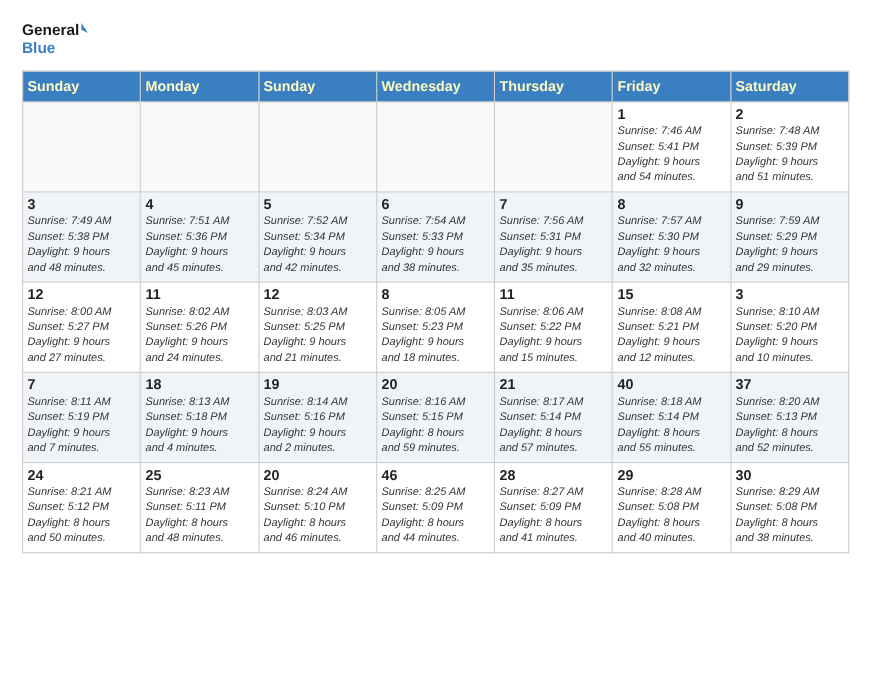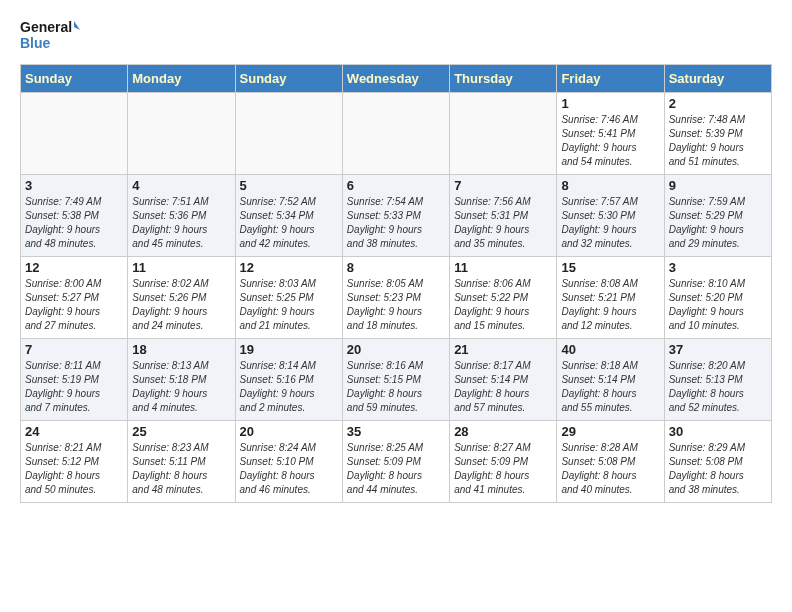--- a/index.html
+++ b/index.html
@@ -223,21 +223,21 @@
           </td>
           <td>
             <span class="day-num">25</span>
             <div class="cell-text">Sunrise: 8:23 AM<br>Sunset: 5:11 PM<br>Daylight: 8 hours<br>and 48 minutes.</div>
           </td>
           <td>
             <span class="day-num">20</span>
             <div class="cell-text">Sunrise: 8:24 AM<br>Sunset: 5:10 PM<br>Daylight: 8 hours<br>and 46 minutes.</div>
           </td>
           <td>
-            <span class="day-num">35</span>
+            <span class="day-num">46</span>
             <div class="cell-text">Sunrise: 8:25 AM<br>Sunset: 5:09 PM<br>Daylight: 8 hours<br>and 44 minutes.</div>
           </td>
           <td>
             <span class="day-num">28</span>
             <div class="cell-text">Sunrise: 8:27 AM<br>Sunset: 5:09 PM<br>Daylight: 8 hours<br>and 41 minutes.</div>
           </td>
           <td>
             <span class="day-num">29</span>
             <div class="cell-text">Sunrise: 8:28 AM<br>Sunset: 5:08 PM<br>Daylight: 8 hours<br>and 40 minutes.</div>
           </td>

